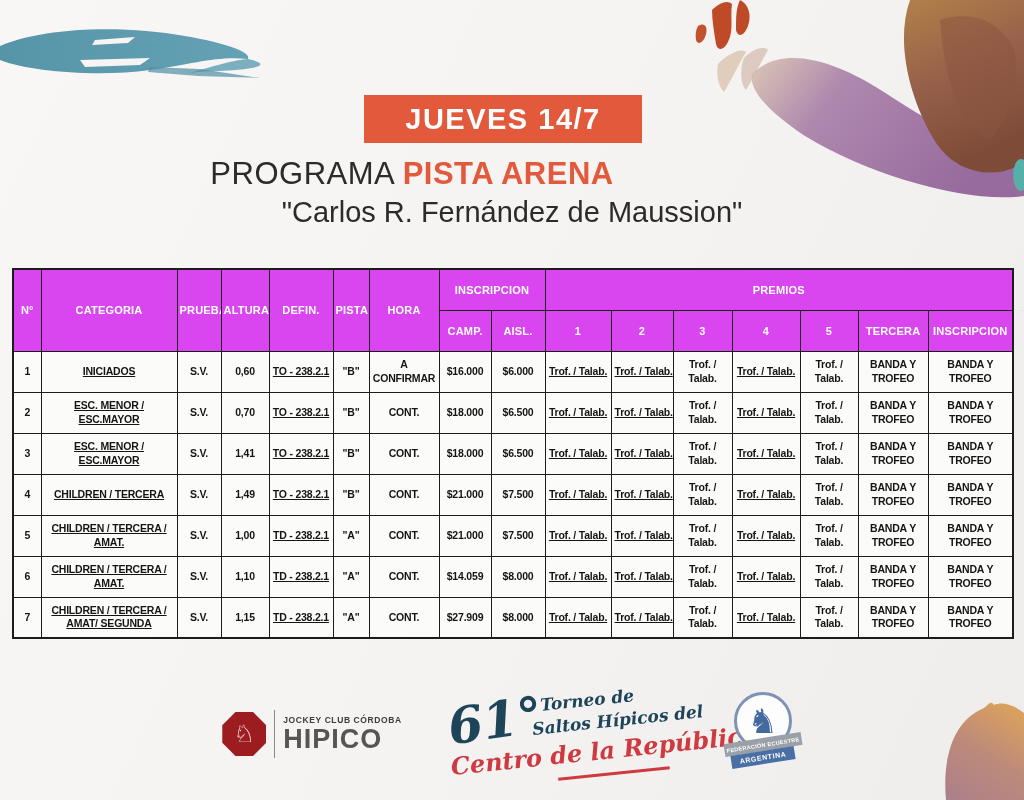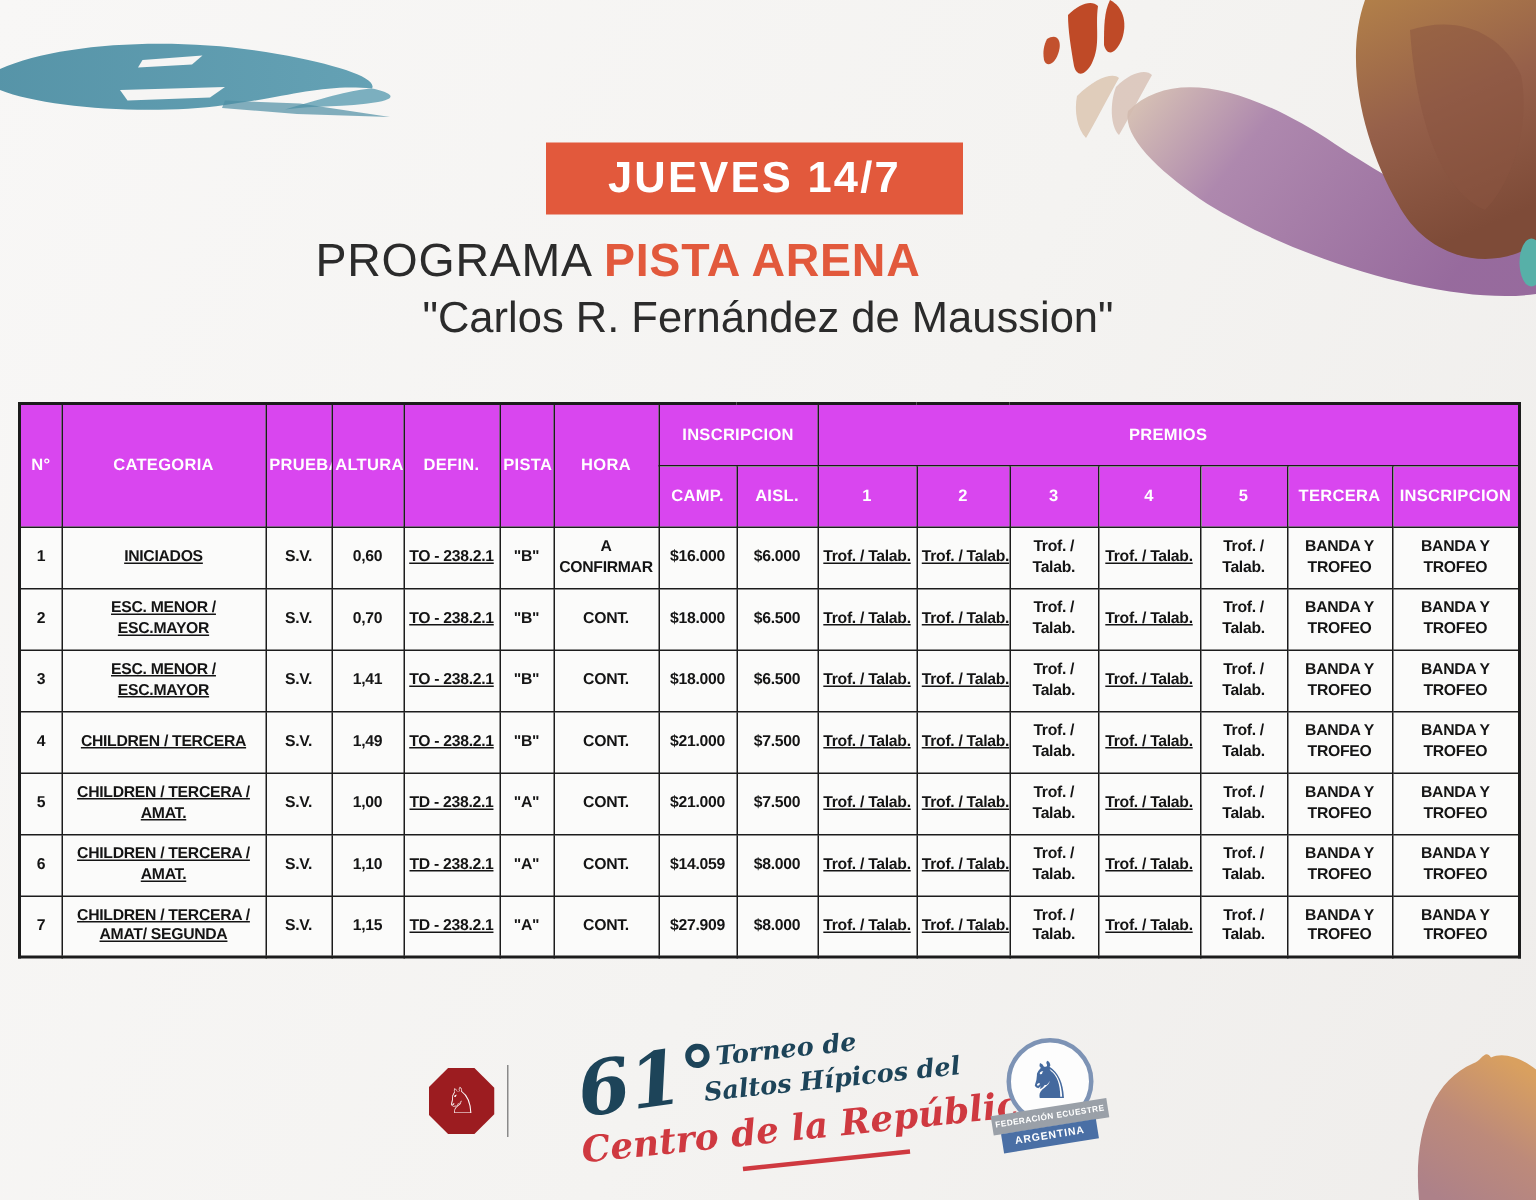--- a/index.html
+++ b/index.html
@@ -348,20 +348,24 @@
           </tbody>
       </table>
     </div>
 
     <div class="footer">
       <div class="hipico">
         <div class="octagon">
           <span>♘</span>
         </div>
         <div class="hipico-divider"></div>
+        <div class="hipico-text">
+          <div class="club">JOCKEY CLUB CÓRDOBA</div>
+          <div class="name">HIPICO</div>
+        </div>
       </div>
 
       <div class="torneo">
         <div class="num">61°</div>
         <div class="l1">Torneo de</div>
         <div class="l2">Saltos Hípicos del</div>
         <div class="l3">Centro de la República</div>
         <div class="underline"></div>
       </div>
 

